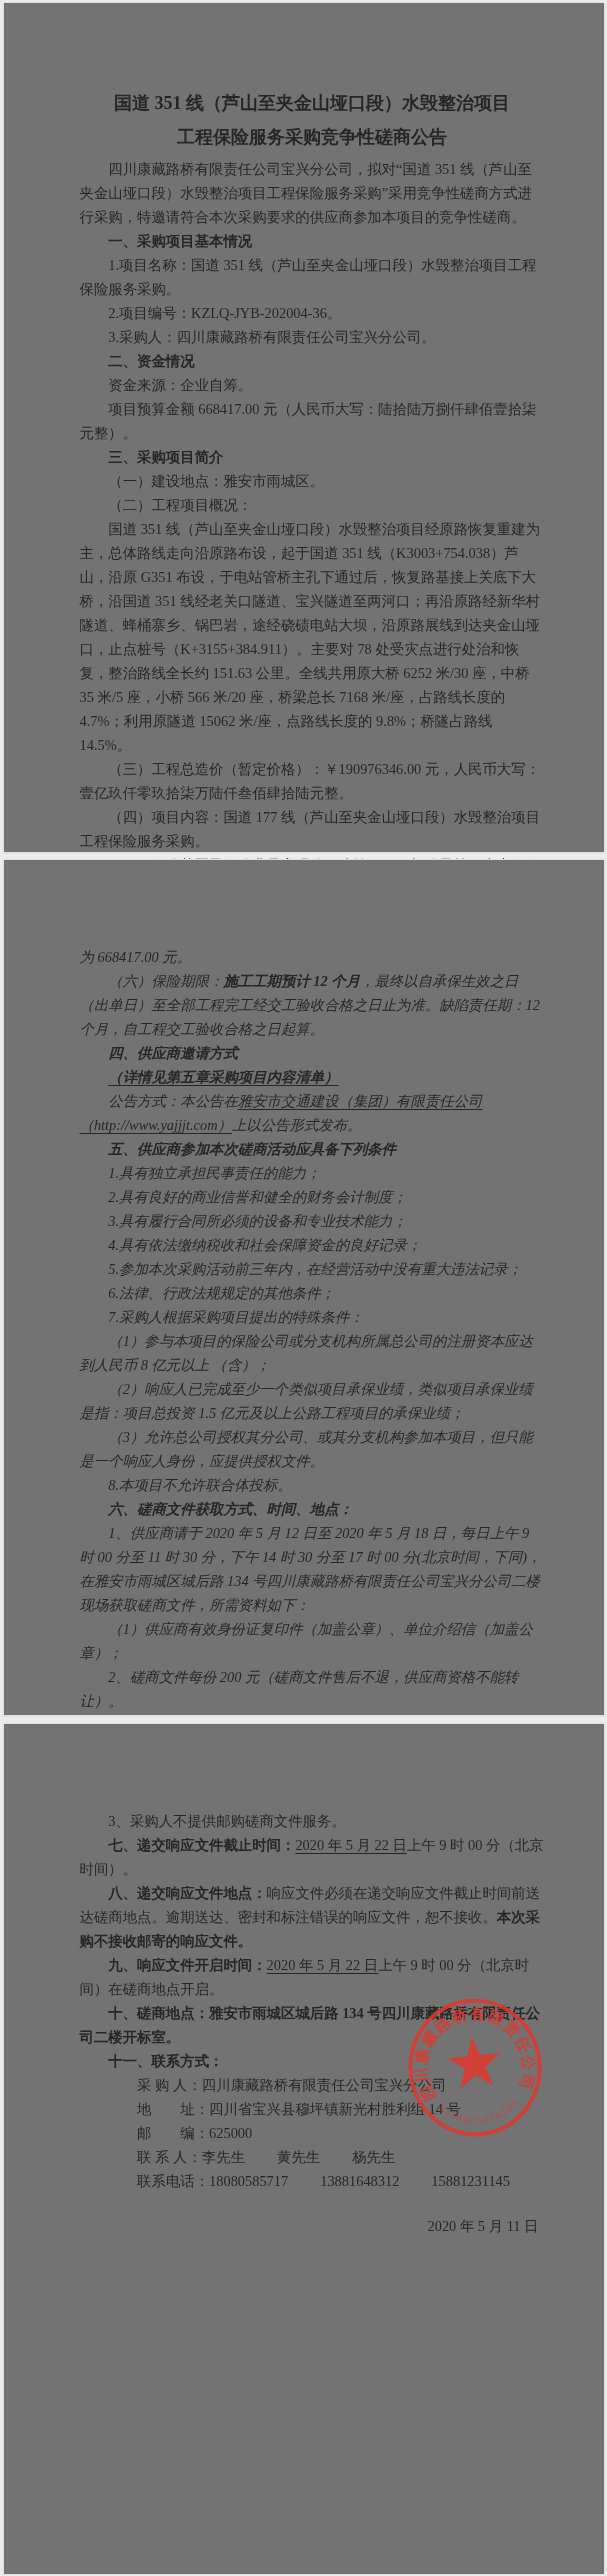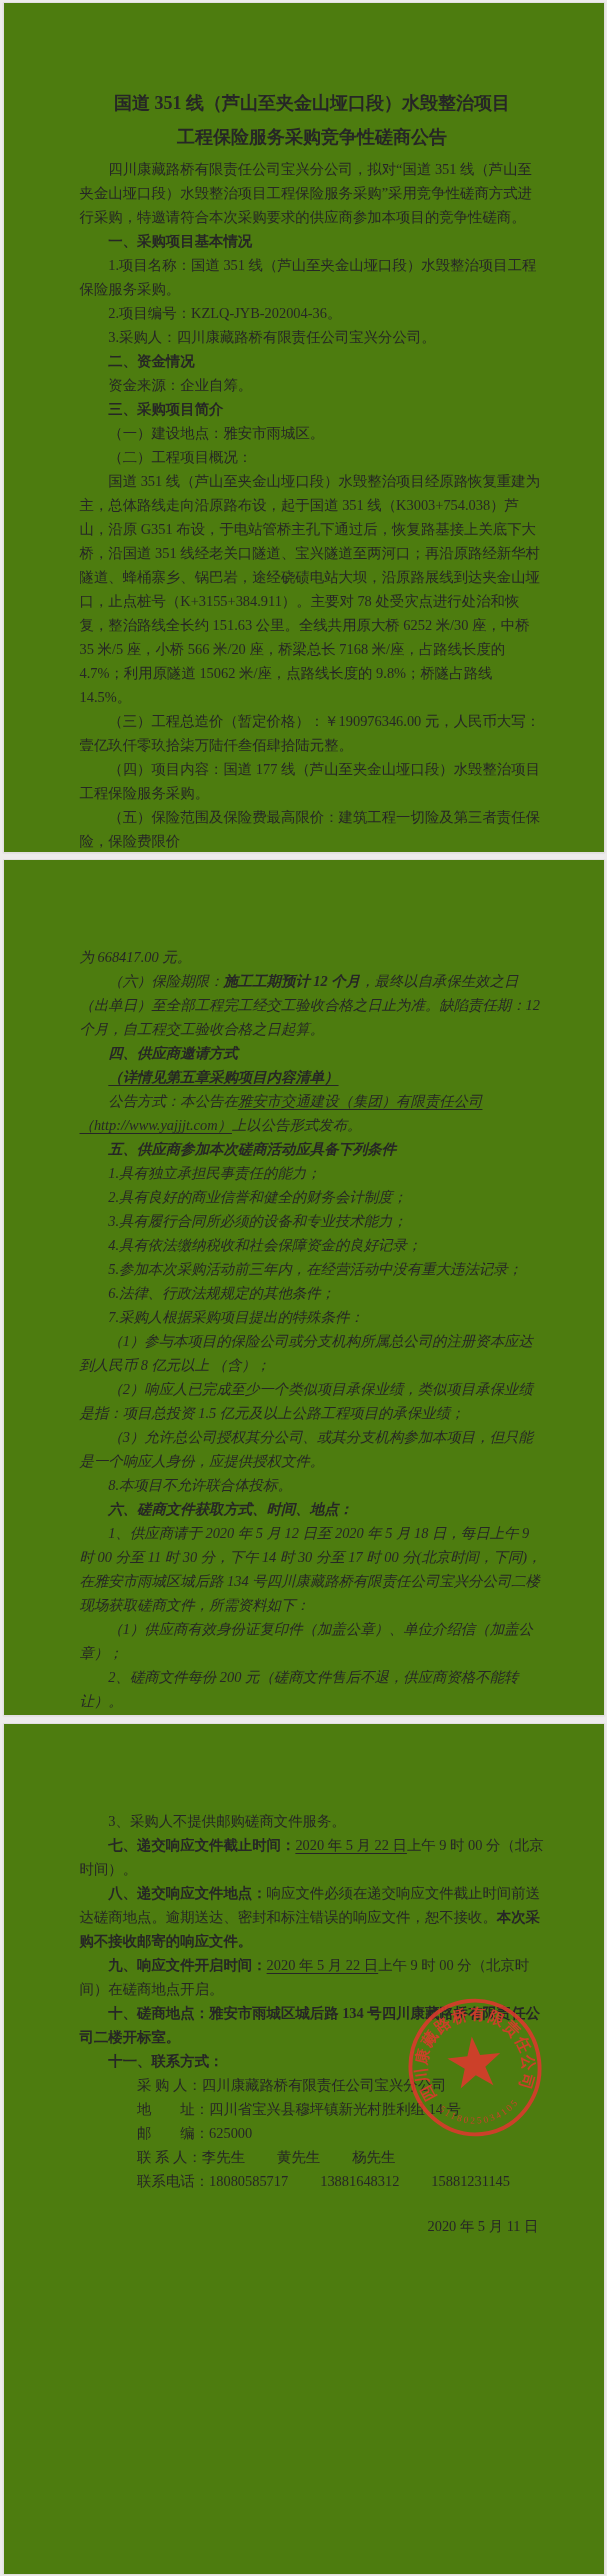--- a/index.html
+++ b/index.html
@@ -1,17 +1,17 @@
 <!DOCTYPE html>
 <html style="font-size:12px"><head>
 <meta charset="utf-8">
 <style>
   html,body{margin:0;padding:0;width:607px;background:#edebec;
     font-family:"Liberation Serif","DejaVu Serif",serif;color:#262626;}
-  .page{width:602px;margin:0 auto;background:#4d7c0f;box-sizing:border-box;
+  .page{width:602px;margin:0 auto;background:#737373;box-sizing:border-box;
     padding:85px 59px 0 76px;position:relative;border:0.8px solid #e2dfe0;
     box-shadow:0 0.8px 1.5px rgba(0,0,0,.10);}
   .page-1{margin-top:1.5px;height:851px;}
   .page-2{margin-top:6.8px;height:857px;font-style:italic;}
   .page-3{margin-top:6.8px;height:852px;}
   p{margin:0;font-size:14.4px;line-height:24px;}
   .title{font-size:18px;line-height:30px;font-weight:bold;text-align:center;
     text-indent:0;margin-bottom:4.6px;}
   .p{text-indent:2em;}
   .cont{text-indent:0;}
@@ -32,20 +32,21 @@
   <p class="title">工程保险服务采购竞争性磋商公告</p>
   <p class="p">四川康藏路桥有限责任公司宝兴分公司，拟对“国道 351 线（芦山至夹金山垭口段）水毁整治项目工程保险服务采购”采用竞争性磋商方式进行采购，特邀请符合本次采购要求的供应商参加本项目的竞争性磋商。</p>
 
   <p class="p b">一、采购项目基本情况</p>
   <p class="p">1.项目名称：国道 351 线（芦山至夹金山垭口段）水毁整治项目工程保险服务采购。</p>
   <p class="p">2.项目编号：KZLQ-JYB-202004-36。</p>
   <p class="p">3.采购人：四川康藏路桥有限责任公司宝兴分公司。</p>
 
   <p class="p b">二、资金情况</p>
   <p class="p">资金来源：企业自筹。</p>
+  <p class="p">项目预算金额 668417.00 元（人民币大写：陆拾陆万捌仟肆佰壹拾柒元整）。</p>
 
   <p class="p b">三、采购项目简介</p>
   <p class="p">（一）建设地点：雅安市雨城区。</p>
   <p class="p">（二）工程项目概况：</p>
   <p class="p">国道 351 线（芦山至夹金山垭口段）水毁整治项目经原路恢复重建为主，总体路线走向沿原路布设，起于国道 351 线（K3003+754.038）芦山，沿原 G351 布设，于电站管桥主孔下通过后，恢复路基接上关底下大桥，沿国道 351 线经老关口隧道、宝兴隧道至两河口；再沿原路经新华村隧道、蜂桶寨乡、锅巴岩，途经硗碛电站大坝，沿原路展线到达夹金山垭口，止点桩号（K+3155+384.911）。主要对 78 处受灾点进行处治和恢复，整治路线全长约 151.63 公里。全线共用原大桥 6252 米/30 座，中桥 35 米/5 座，小桥 566 米/20 座，桥梁总长 7168 米/座，占路线长度的 4.7%；利用原隧道 15062 米/座，点路线长度的 9.8%；桥隧占路线 14.5%。</p>
   <p class="p">（三）工程总造价（暂定价格）：￥190976346.00 元，人民币大写：壹亿玖仟零玖拾柒万陆仟叁佰肆拾陆元整。</p>
   <p class="p">（四）项目内容：国道 177 线（芦山至夹金山垭口段）水毁整治项目工程保险服务采购。</p>
   <p class="p">（五）保险范围及保险费最高限价：建筑工程一切险及第三者责任保险，保险费限价</p>
 </div>
 

